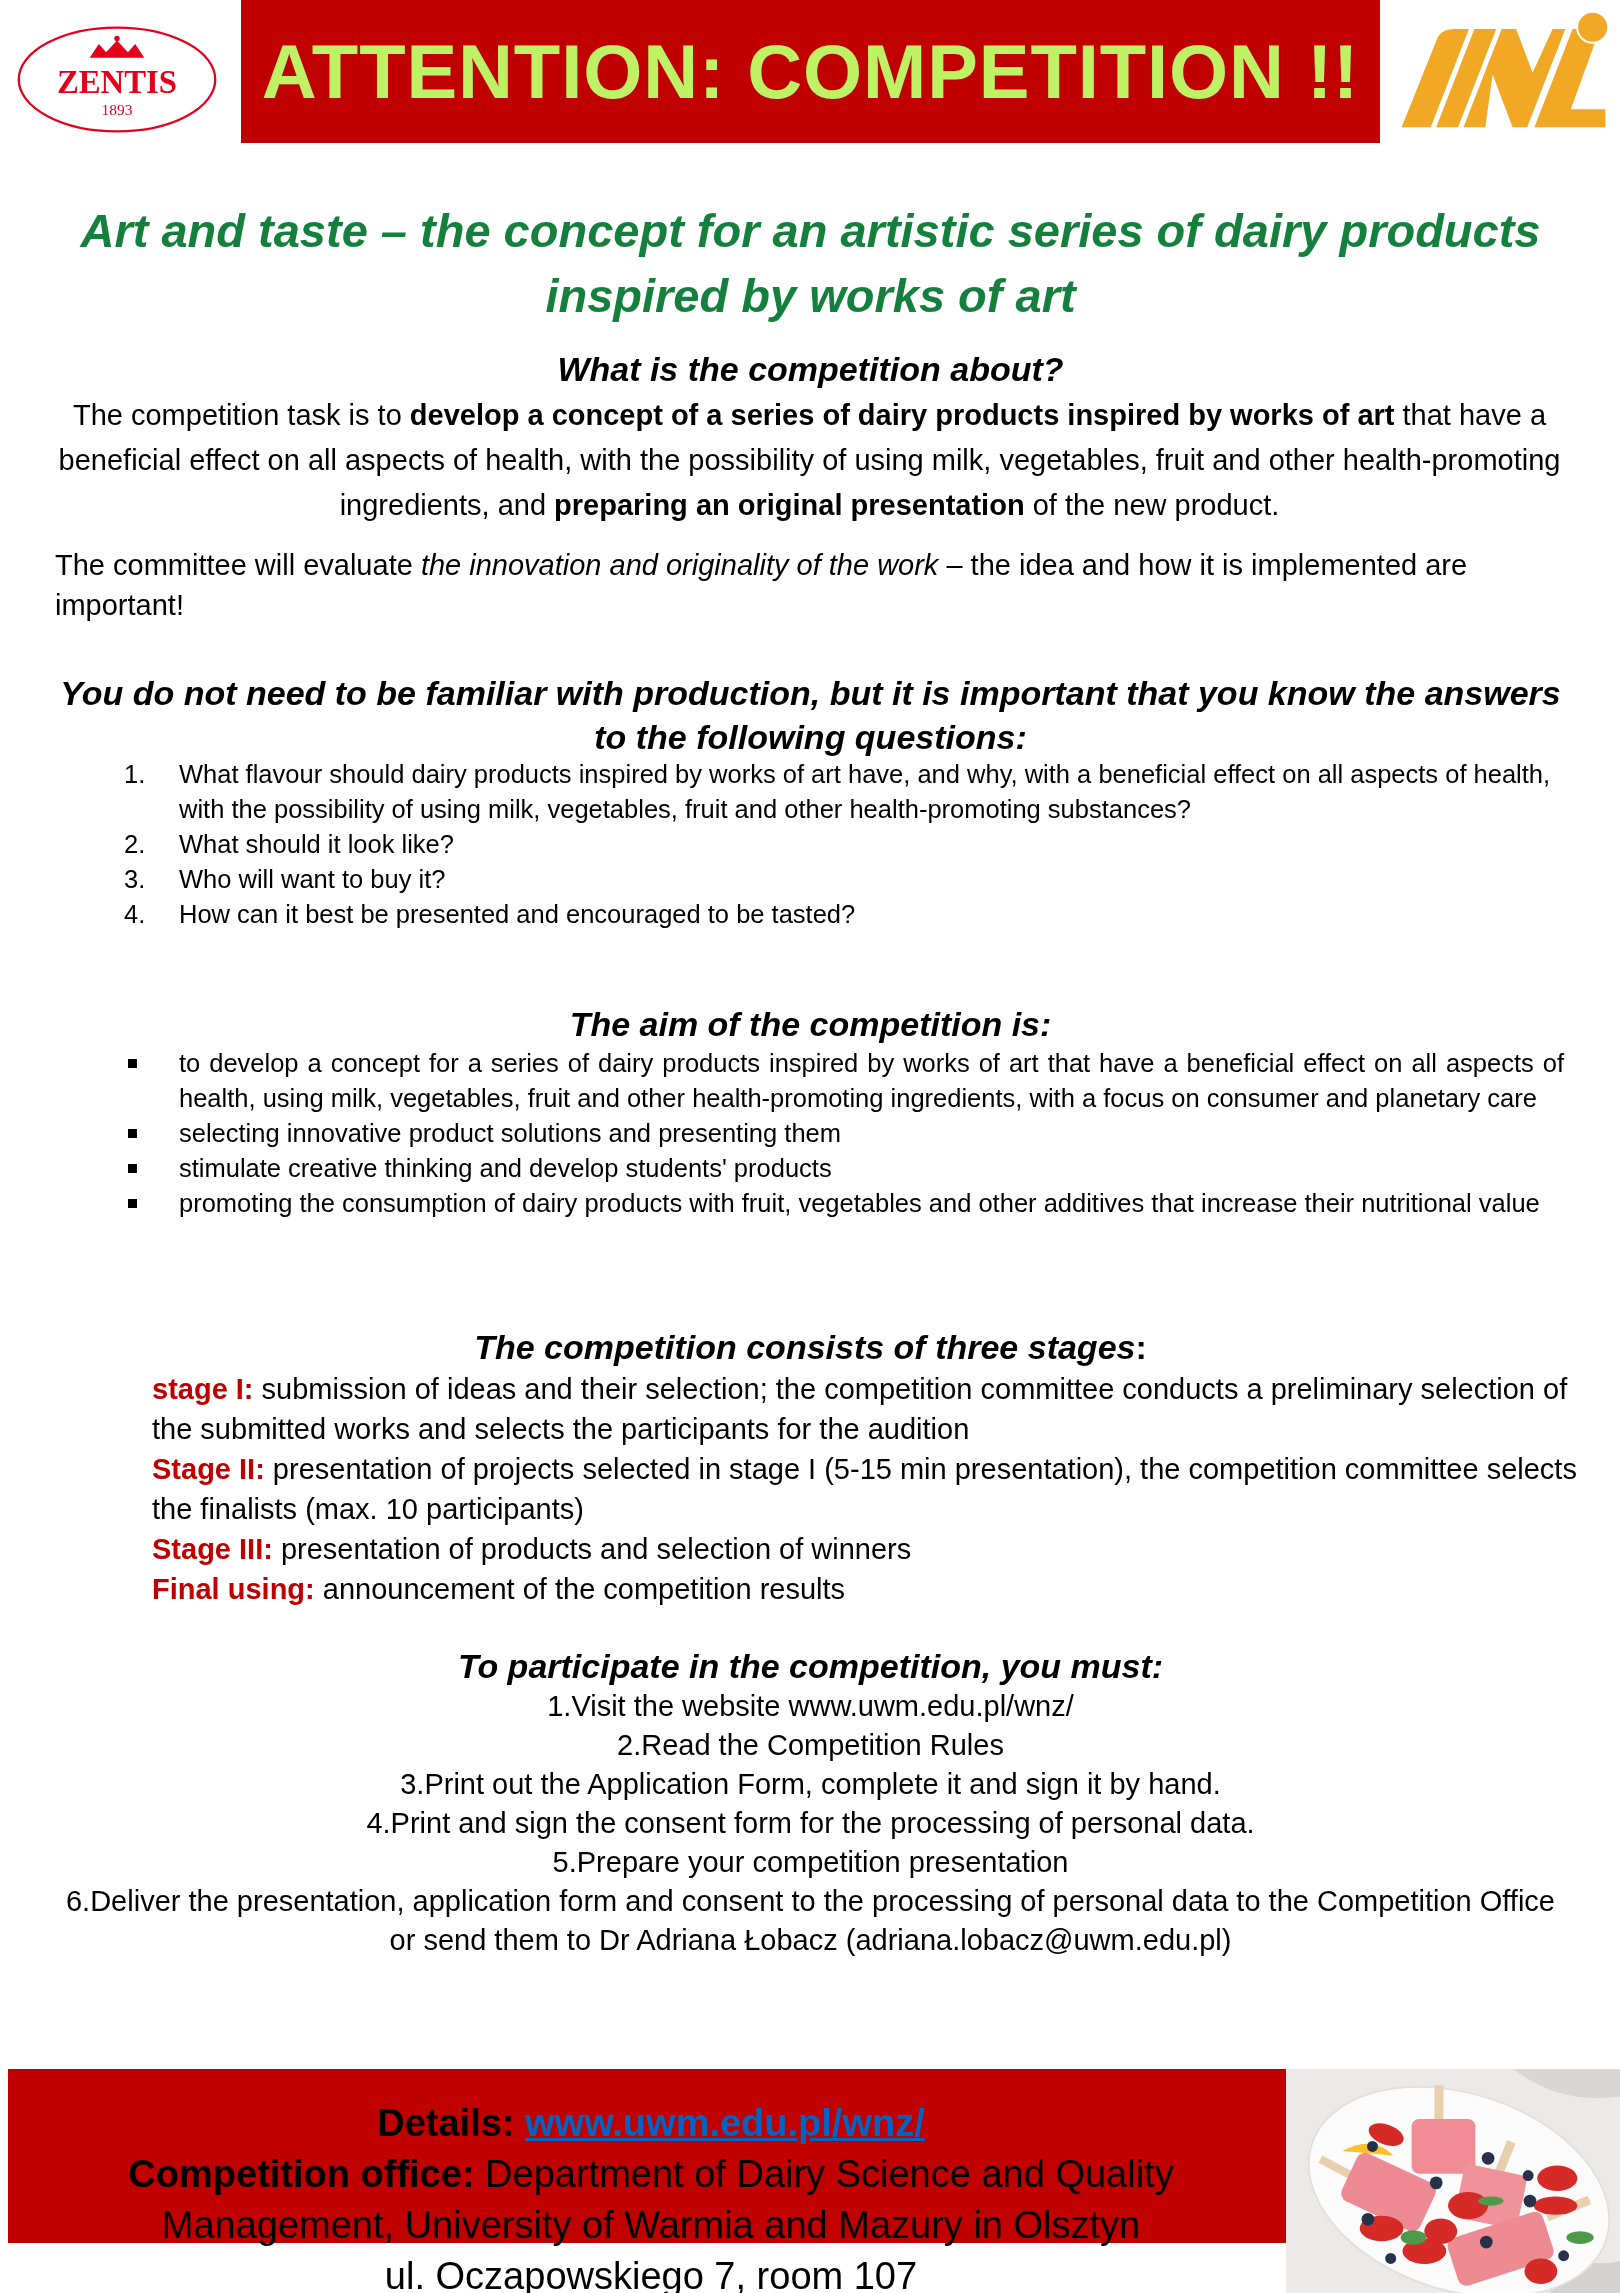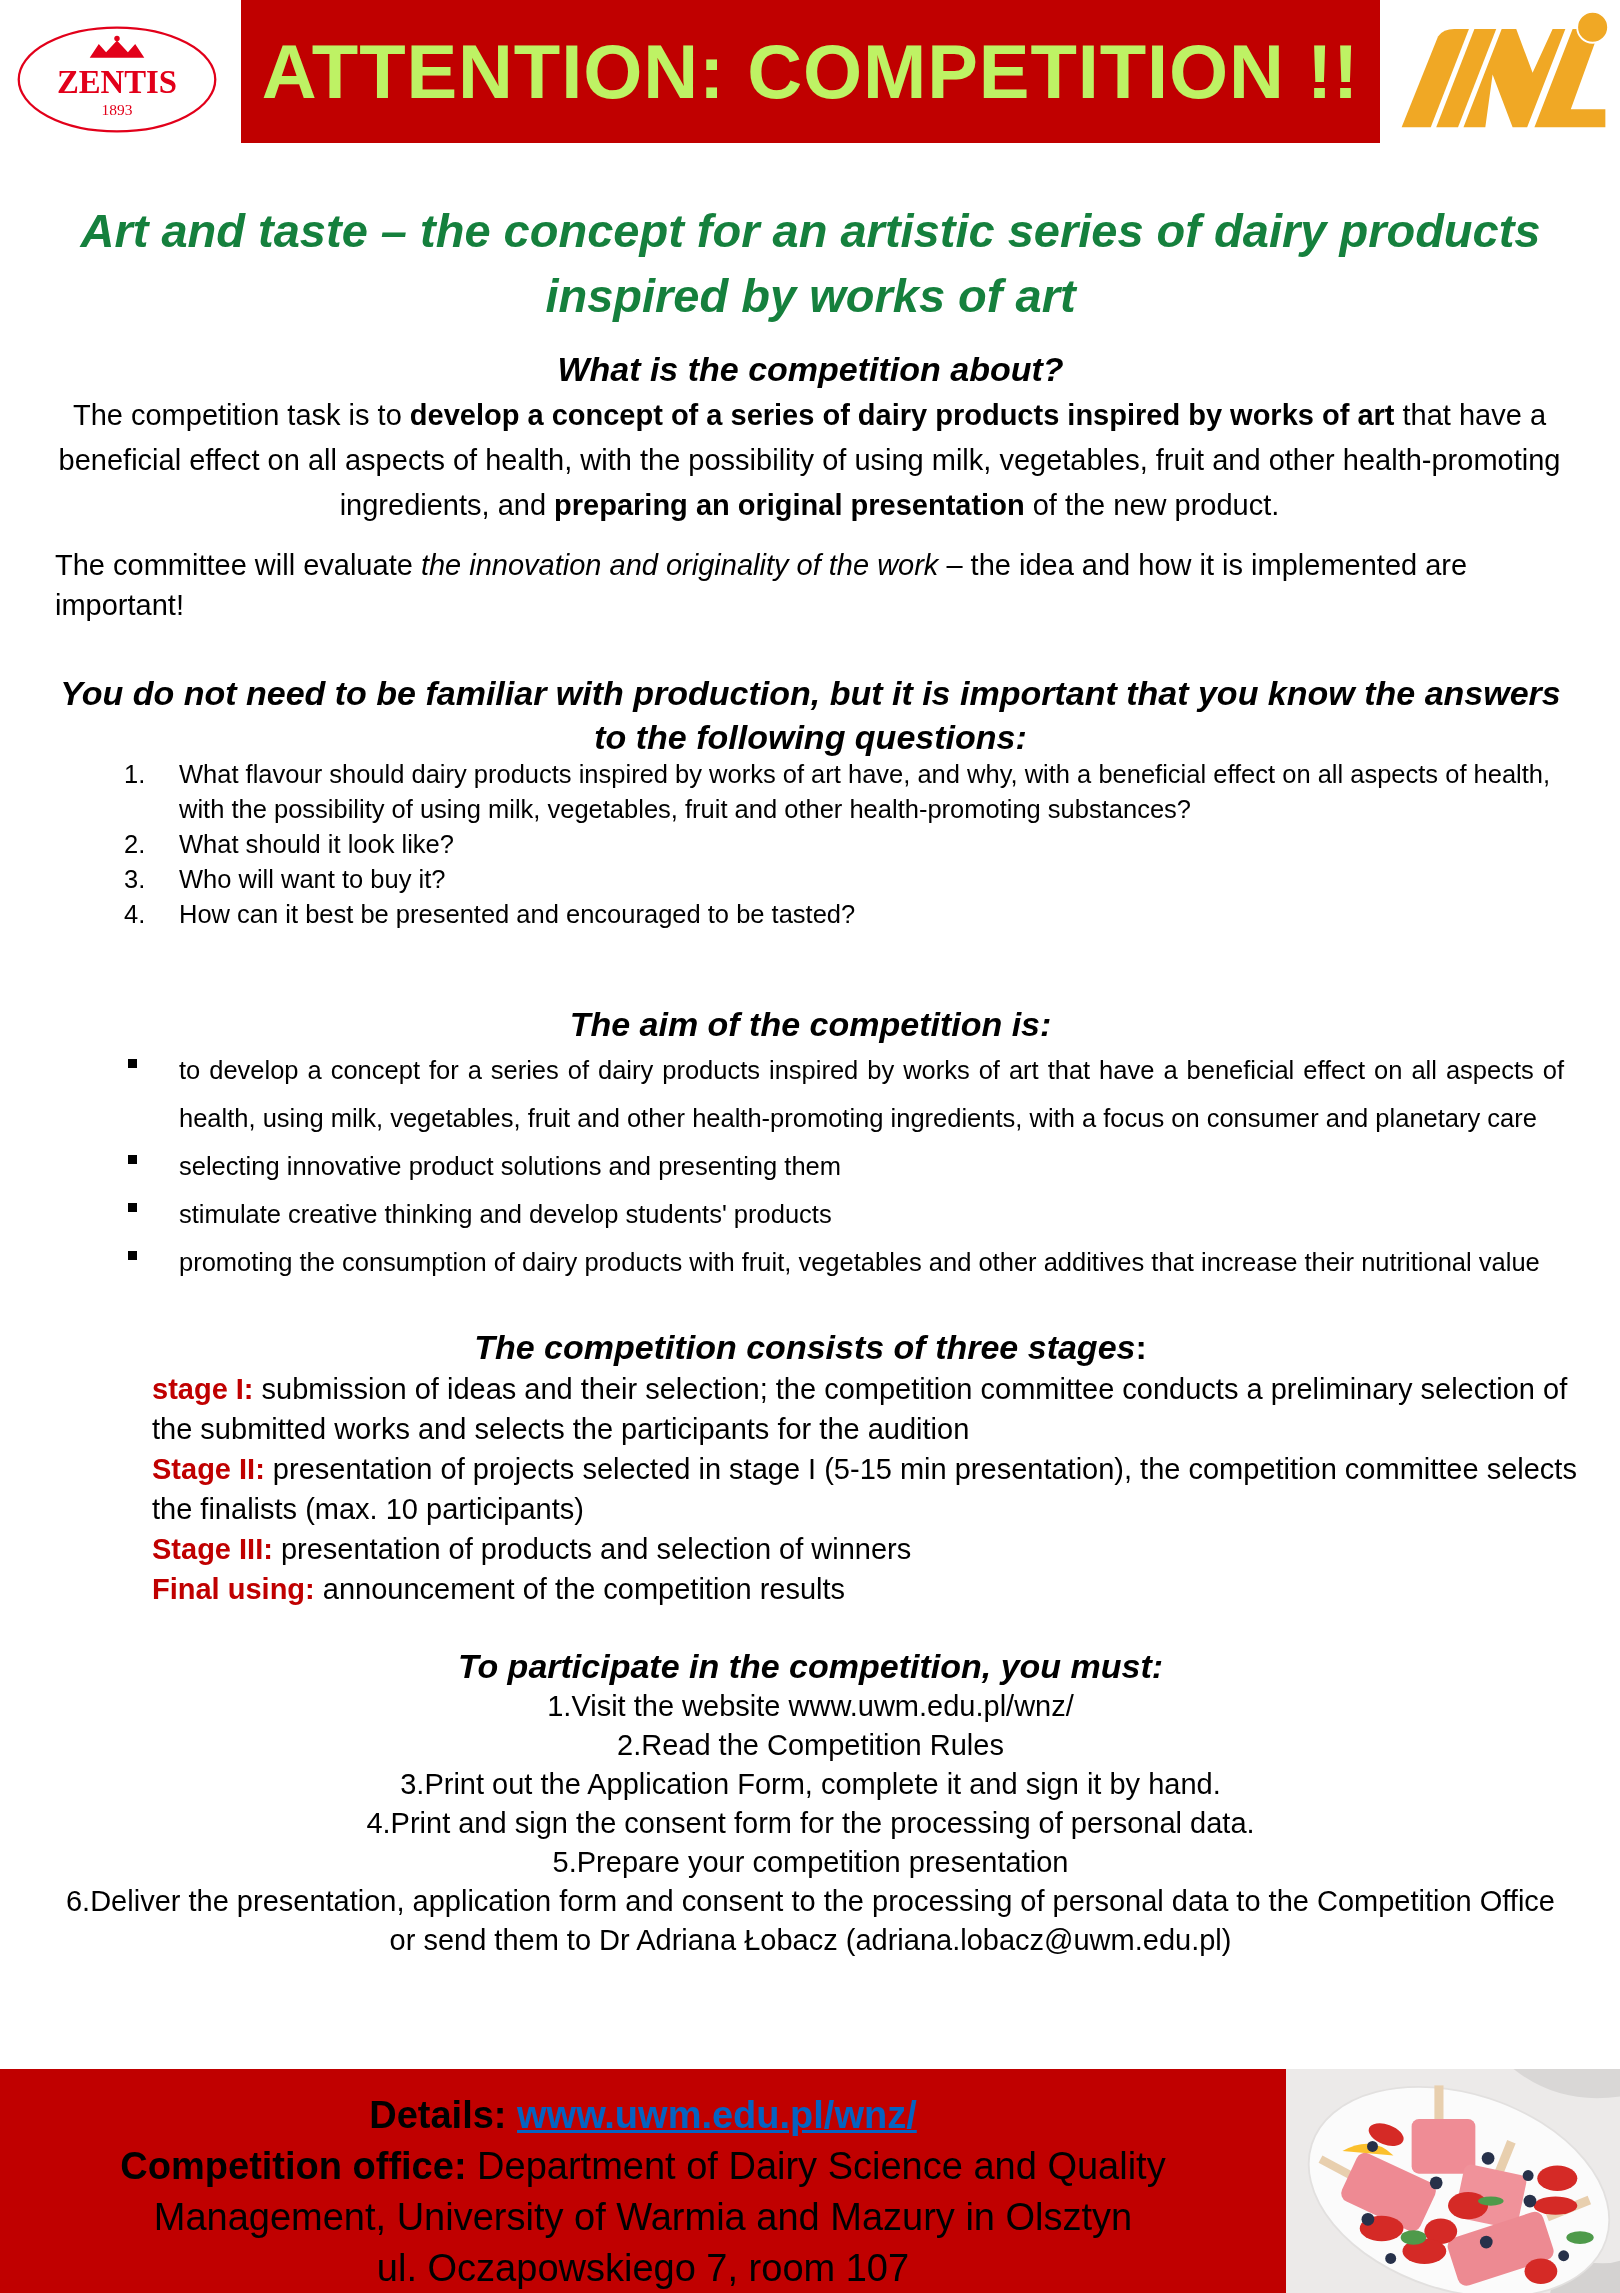--- a/index.html
+++ b/index.html
@@ -42,21 +42,21 @@
     .questions {
       position: absolute; left: 124px; top: 757px; width: 1455px; list-style: none;
       font-size: 25.5px; line-height: 35px;
     }
     .questions li { position: relative; padding-left: 55px; }
     .questions .num { position: absolute; left: 0; top: 0; }
 
     .aim-heading { top: 1004px; }
     .aims {
       position: absolute; left: 124px; top: 1046px; width: 1440px; list-style: none;
-      font-size: 25.5px; line-height: 48px;
+      font-size: 25.5px; line-height: 35px;
     }
     .aims li { position: relative; padding-left: 55px; text-align: justify; }
     .aims .bullet {
       position: absolute; left: 3.6px; top: 12.7px; width: 9px; height: 9px; background: #000;
     }
 
     .stages-heading { top: 1327px; }
     .stages {
       position: absolute; left: 124px; top: 1369px; width: 1455px;
       font-size: 29px; line-height: 40px; margin-left: 28px;
@@ -65,22 +65,22 @@
 
     .participate-heading { top: 1646px; }
     .steps {
       position: absolute; left: 55px; top: 1687px; width: 1511px; list-style: none;
       text-align: center; font-size: 29px; line-height: 39px;
     }
 
     
     .footer { position: absolute; left: 0; top: 2069px; width: 1620px; height: 225px; }
     .footer-red {
-      position: absolute; left: 0; top: 0; width: 1286px; height: 225px; background: #c00000;
-      text-align: center; font-size: 38px; line-height: 51px; padding-top: 21px; color: #000;
+      position: absolute; left: 8px; top: 0; width: 1286px; height: 174px; background: #c00000;
+      text-align: center; font-size: 38px; line-height: 51px; padding-top: 29px; color: #000;
     }
     .footer-red b { font-weight: bold; }
     .footer-link { color: #0563c1; text-decoration: underline; font-weight: bold; }
     .footer-photo { position: absolute; left: 1286px; top: 0; width: 335px; height: 225px; overflow: hidden; }
   </style>
 </head>
 <body>
 
 <div class="header">
   <svg class="zentis-logo" viewBox="0 0 224 122">

